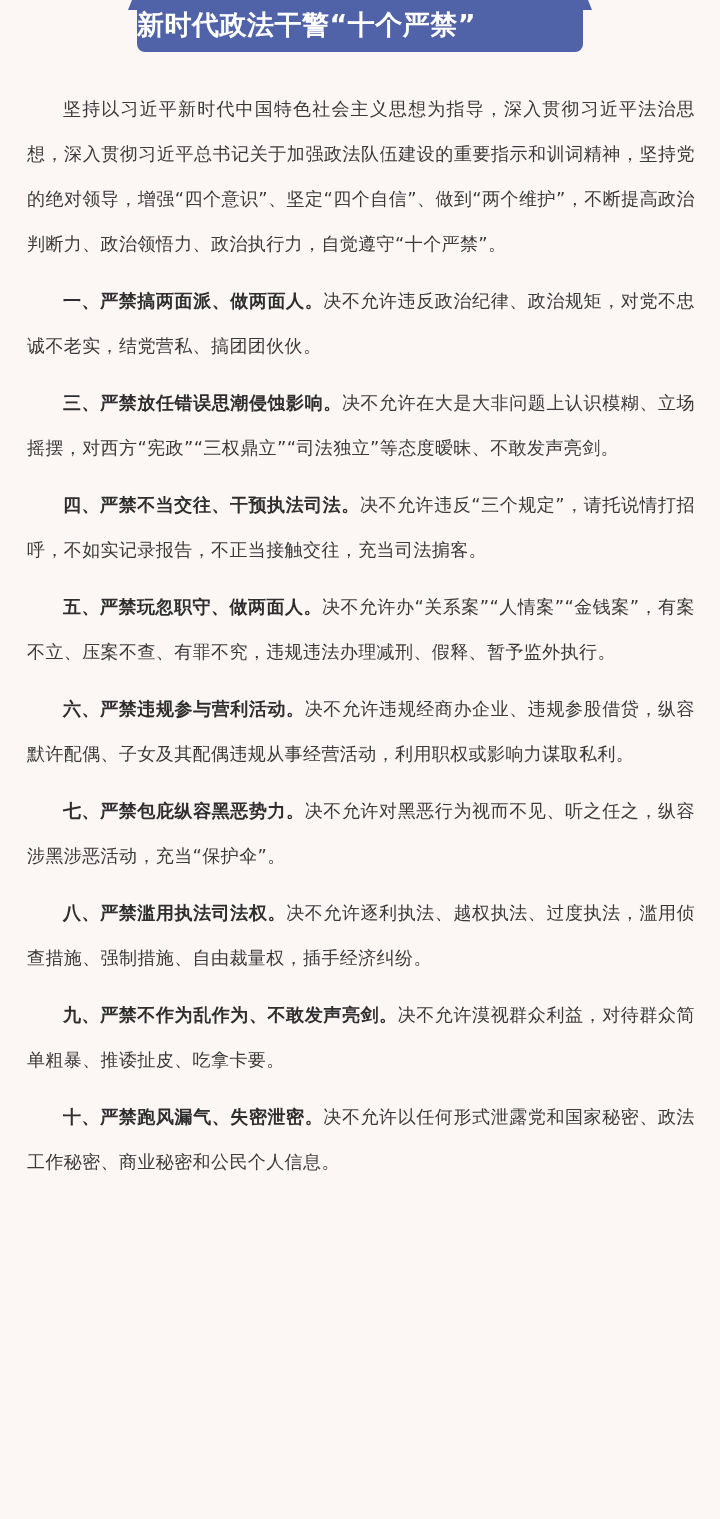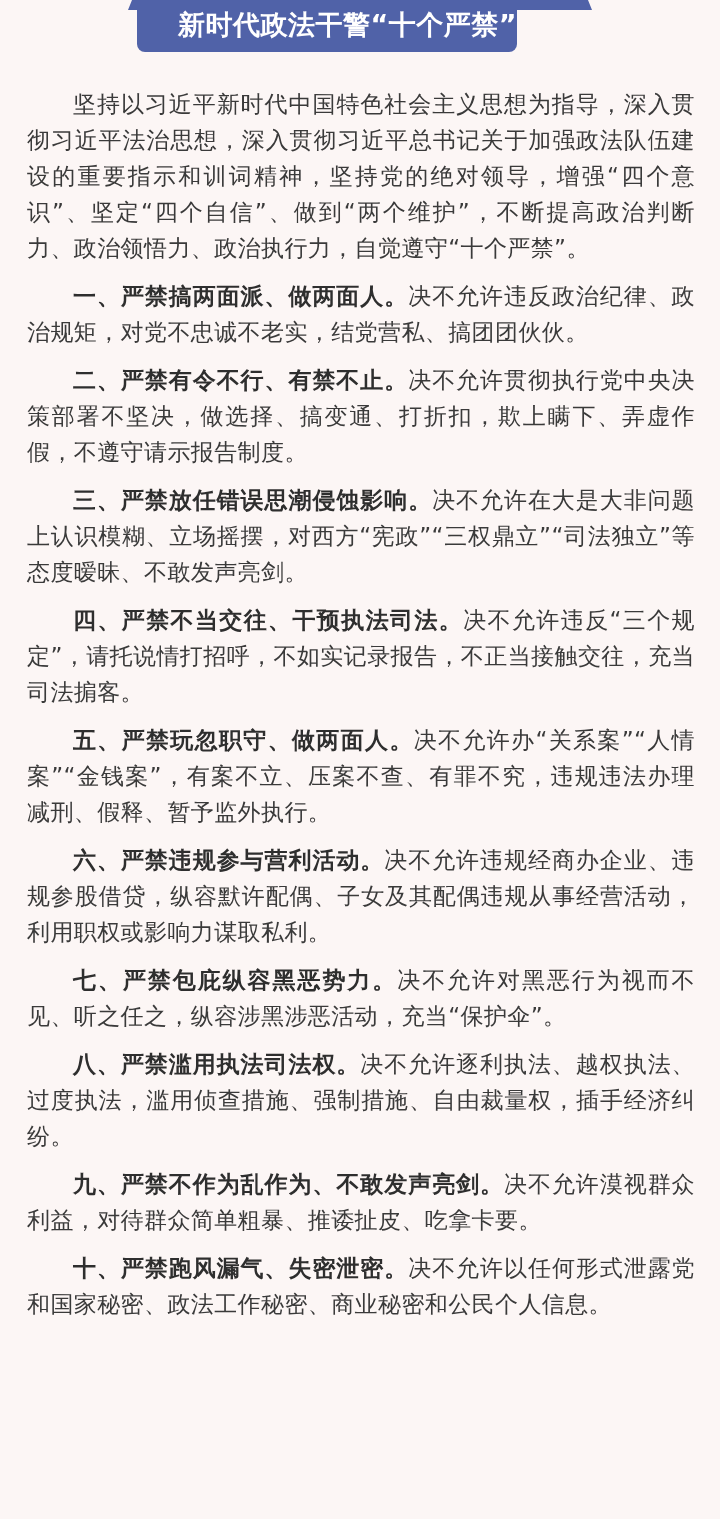--- a/index.html
+++ b/index.html
@@ -28,44 +28,44 @@
       left: 0;
       width: 464px;
       height: 10px;
       background: #5062a8;
       clip-path: polygon(0 100%, 4px 0, 460px 0, 100% 100%);
     }
     .banner {
       position: absolute;
       left: 9px;
       top: 0;
-      width: 380px;
+      width: 446px;
       height: 52px;
       background: #5062a8;
       border-radius: 0 0 8px 8px;
       display: flex;
       align-items: center;
-      justify-content: flex-end;
+      justify-content: flex-start;
     }
     .banner-title {
       color: #ffffff;
       font-size: 27px;
       font-weight: bold;
       letter-spacing: 0.5px;
       margin-top: -2px;
     }
     .content {
       position: absolute;
       left: 27px;
       top: 86px;
       width: 668px;
     }
     .para {
-      font-size: 23px;
-      line-height: 36px;
+      font-size: 18px;
+      line-height: 45px;
       text-indent: 2em;
       margin: 0 0 12px 0;
       text-align: justify;
       text-justify: inter-character;
       letter-spacing: 0.4px;
     }
     .para.intro {
       margin-bottom: 12px;
     }
     .para .lead {
@@ -81,21 +81,20 @@
   <div class="banner">
     <span class="banner-title">新时代政法干警“十个严禁”</span>
   </div>
 </div>
 
 <div class="content">
   <p class="para intro">坚持以习近平新时代中国特色社会主义思想为指导，深入贯彻习近平法治思想，深入贯彻习近平总书记关于加强政法队伍建设的重要指示和训词精神，坚持党的绝对领导，增强“四个意识”、坚定“四个自信”、做到“两个维护”，不断提高政治判断力、政治领悟力、政治执行力，自觉遵守“十个严禁”。</p>
 
   <p class="para"><span class="lead">一、严禁搞两面派、做两面人。</span><span>决不允许违反政治纪律、政治规矩，对党不忠诚不老实，结党营私、搞团团伙伙。</span></p>
 
-  <p class="para"><span class="lead">二、严禁有令不行、有禁不止。</span><span>决不允许贯彻执行党中央决策部署不坚决，做选择、搞变通、打折扣，欺上瞒下、弄虚作假，不遵守请示报告制度。</span></p>
 
   <p class="para"><span class="lead">三、严禁放任错误思潮侵蚀影响。</span><span>决不允许在大是大非问题上认识模糊、立场摇摆，对西方“宪政”“三权鼎立”“司法独立”等态度暧昧、不敢发声亮剑。</span></p>
 
   <p class="para"><span class="lead">四、严禁不当交往、干预执法司法。</span><span>决不允许违反“三个规定”，请托说情打招呼，不如实记录报告，不正当接触交往，充当司法掮客。</span></p>
 
   <p class="para"><span class="lead">五、严禁玩忽职守、做两面人。</span><span>决不允许办“关系案”“人情案”“金钱案”，有案不立、压案不查、有罪不究，违规违法办理减刑、假释、暂予监外执行。</span></p>
 
   <p class="para"><span class="lead">六、严禁违规参与营利活动。</span><span>决不允许违规经商办企业、违规参股借贷，纵容默许配偶、子女及其配偶违规从事经营活动，利用职权或影响力谋取私利。</span></p>
 
   <p class="para"><span class="lead">七、严禁包庇纵容黑恶势力。</span><span>决不允许对黑恶行为视而不见、听之任之，纵容涉黑涉恶活动，充当“保护伞”。</span></p>

